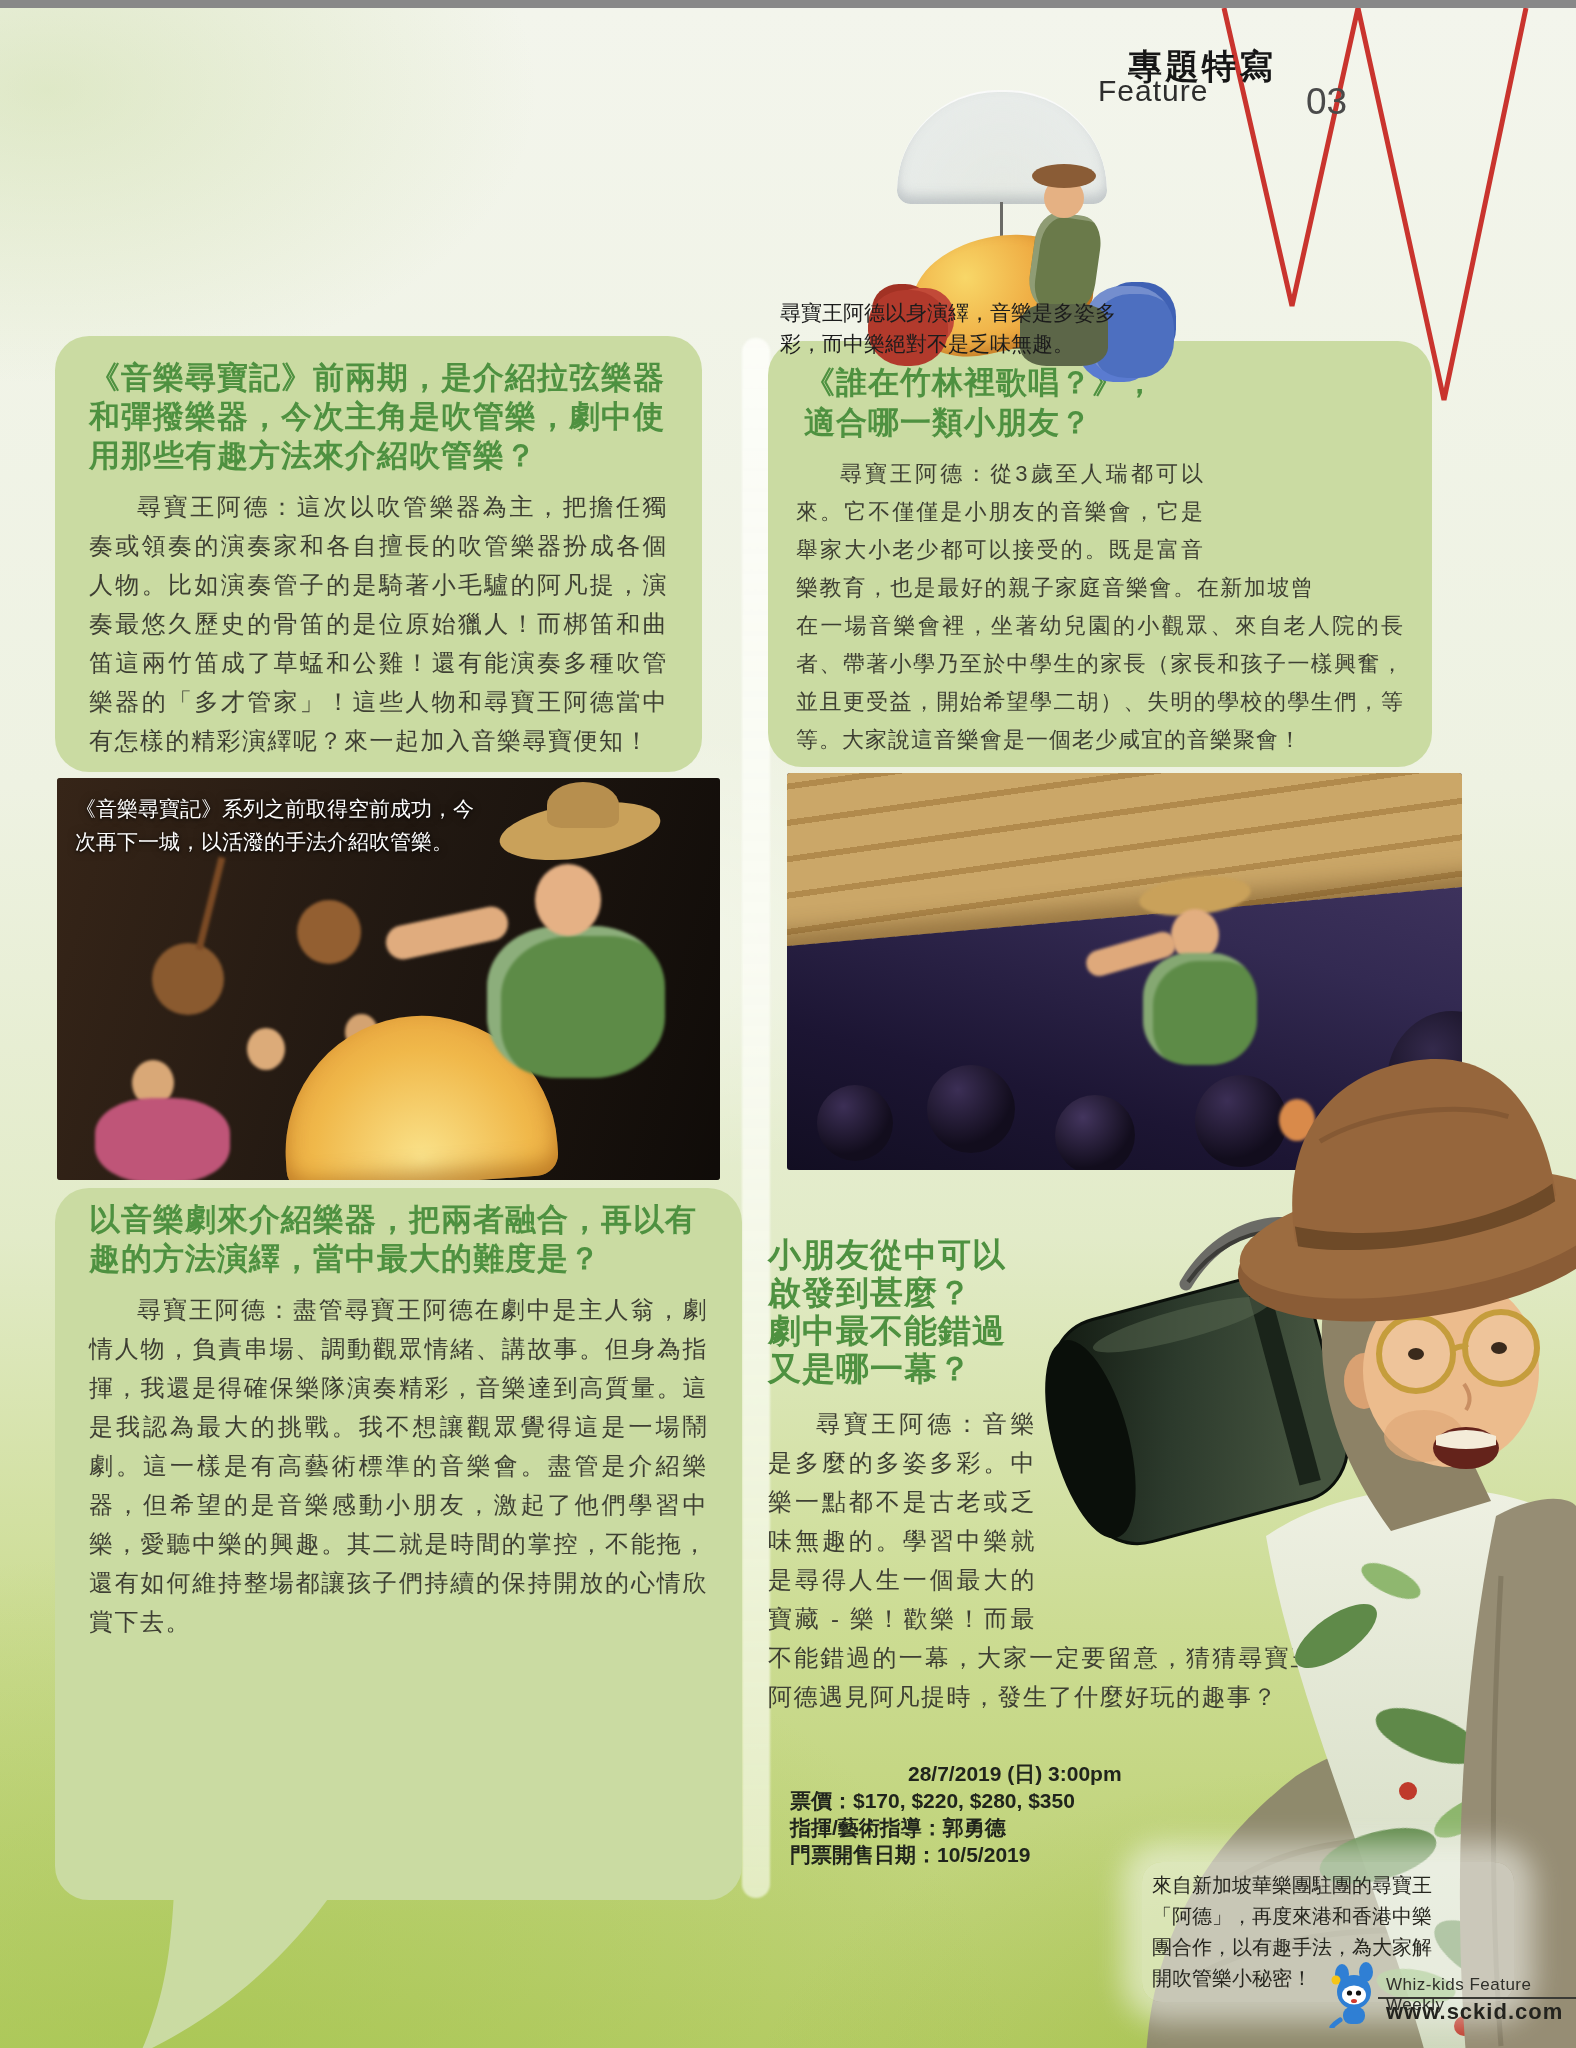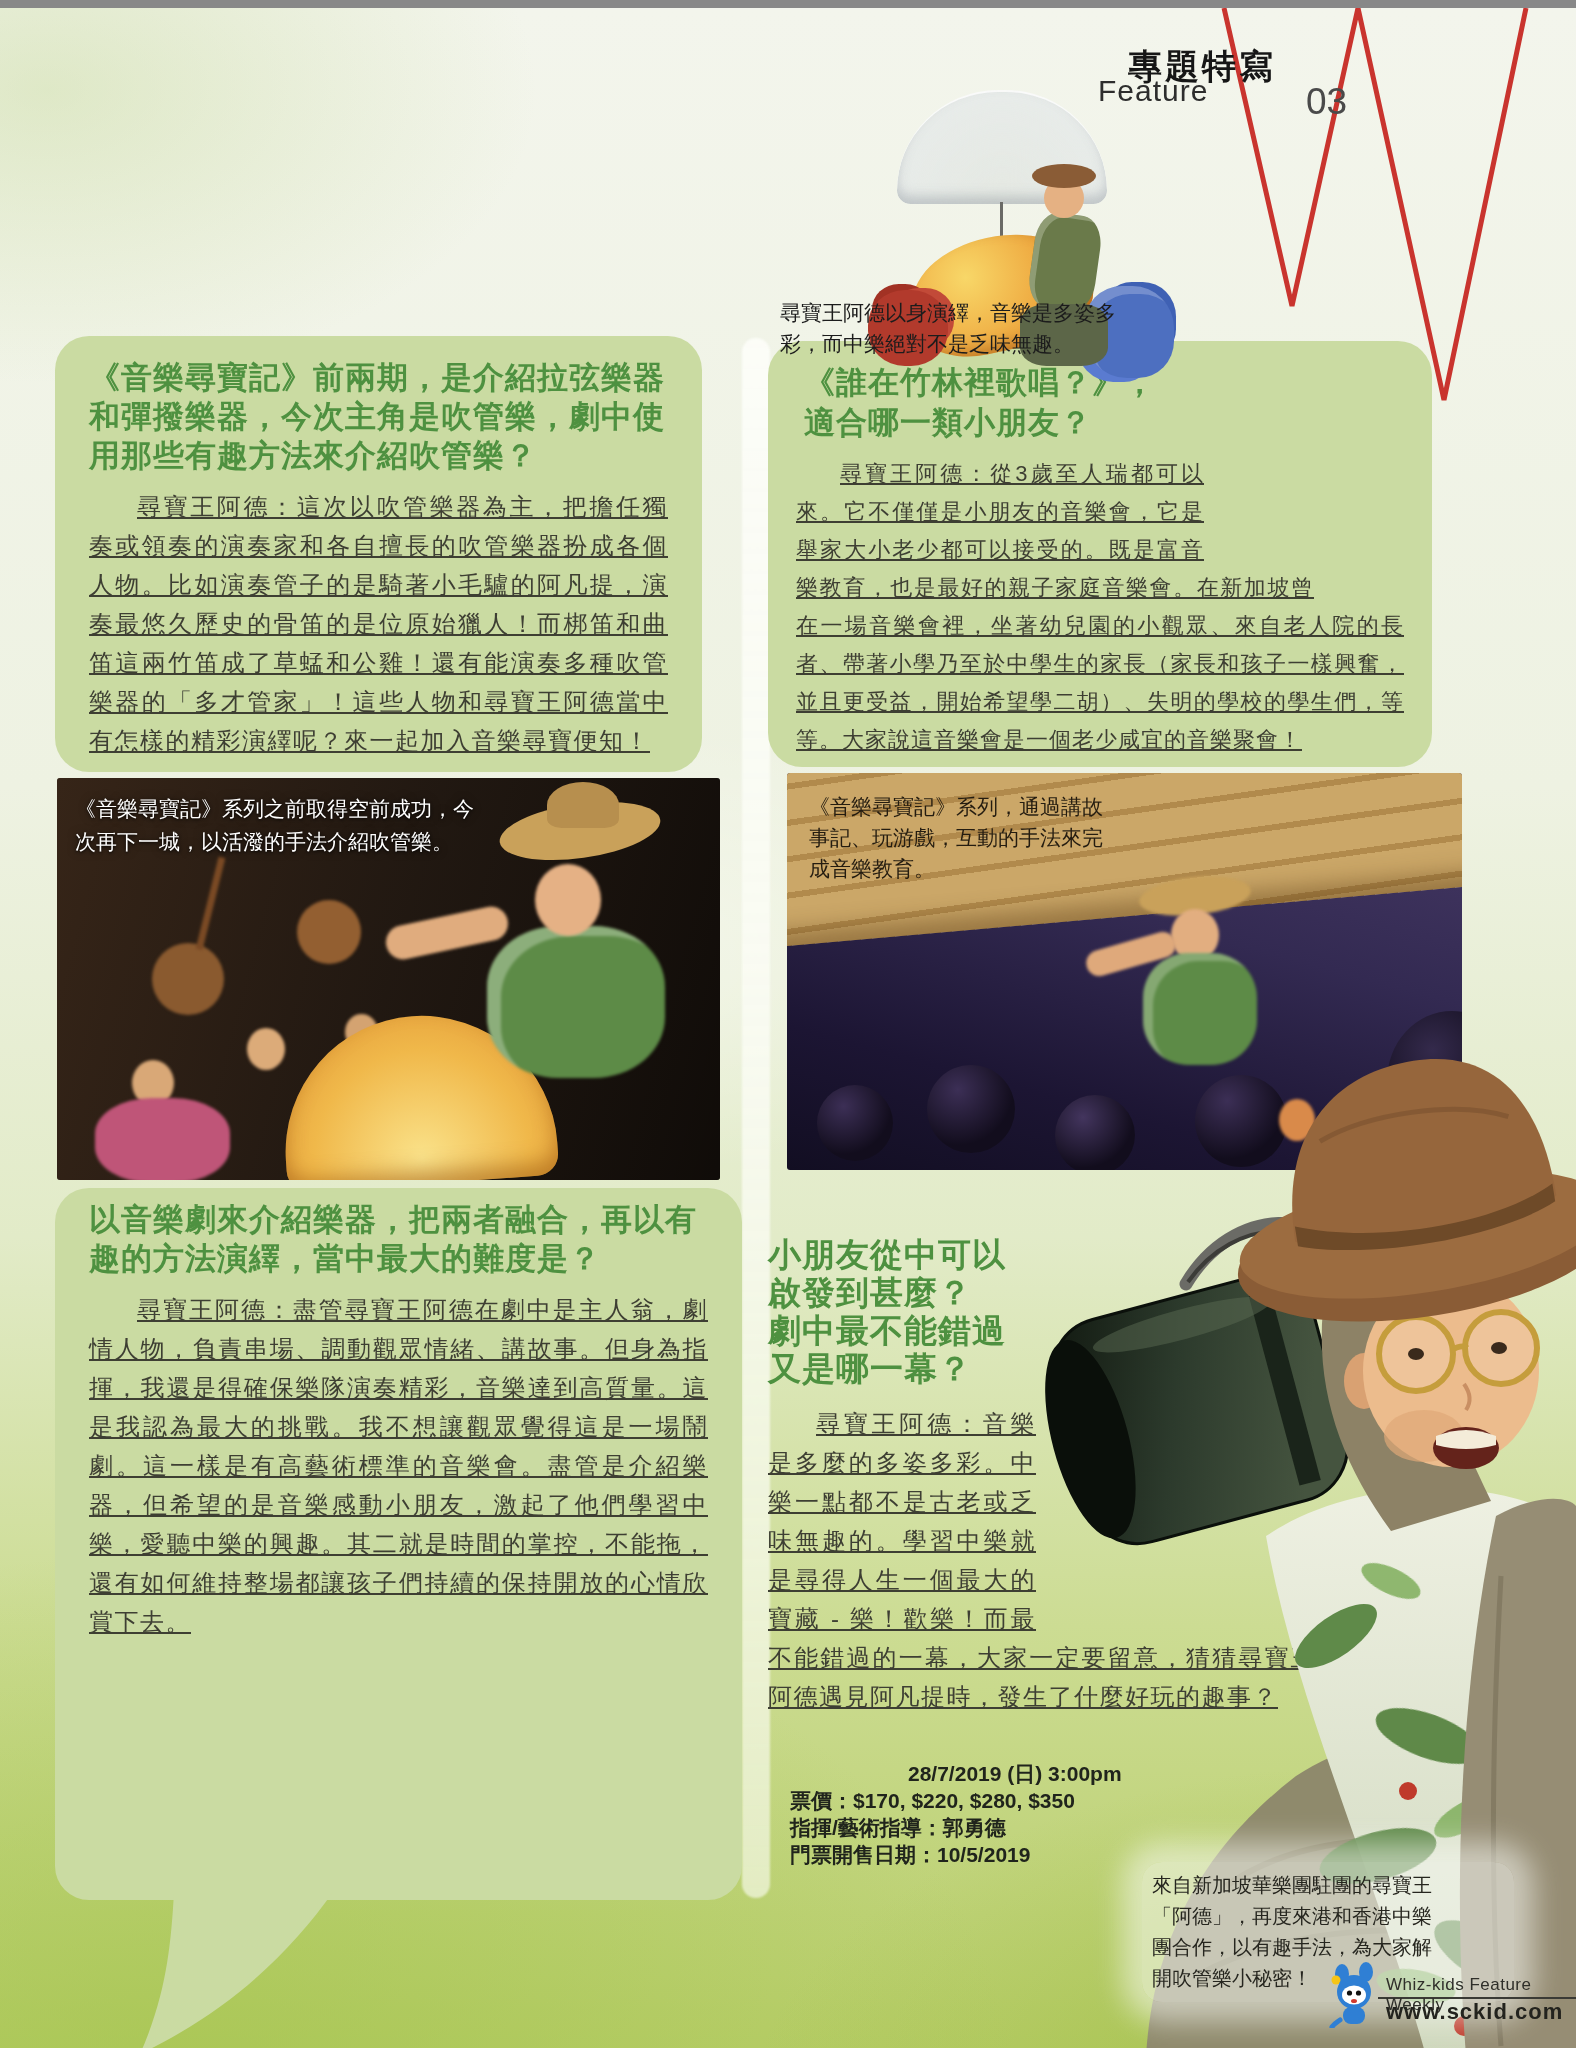--- a/index.html
+++ b/index.html
@@ -13,21 +13,21 @@
       linear-gradient(180deg,#f3f5ec 0%,#eef2e2 38%,#e2ebc8 60%,#ccdc93 79%,#b7cd68 100%);}
   .abs{position:absolute;}
   
   .hdr-cn{left:1128px;top:36px;font-size:34px;font-weight:bold;letter-spacing:3px;color:#161616;z-index:2;}
   .hdr-en{left:1098px;top:66px;font-size:30px;color:#2d2d2d;letter-spacing:1px;z-index:2;}
   .pagenum{left:1306px;top:73px;font-size:37px;color:#4a4a4a;z-index:2;}
   .wlogo{left:1196px;top:0;z-index:1;}
   
   .bubble{background:#cadba2;border-radius:34px;box-sizing:border-box;z-index:1;}
   .bubble h2{margin:0 0 12px;color:#4e9140;font-weight:bold;white-space:pre-line;text-align:left;}
-  .bubble p,.q4 p{margin:0;color:#3e3f33;text-align:justify;text-indent:2em;text-decoration:underline;}
+  .bubble p,.q4 p{margin:0;color:#3e3f33;text-align:justify;text-indent:2em;}
   .q1{left:55px;top:328px;width:647px;height:436px;padding:22px 34px;overflow:hidden;}
   .q1 h2,.q3 h2{font-size:31px;line-height:39px;letter-spacing:1px;}
   .q1 p,.q3 p,.q4 p{font-size:24px;line-height:39px;letter-spacing:1.5px;}
   .q2{left:768px;top:333px;width:664px;height:426px;padding:22px 28px;overflow:hidden;}
   .q2 h2{font-size:31px;line-height:40px;letter-spacing:1px;padding-left:8px;}
   .q2 p{font-size:22px;line-height:38px;letter-spacing:1px;}
   .sp1{float:right;width:200px;height:80px;}
   .sp2{float:right;clear:right;width:90px;height:40px;}
   .q3{left:55px;top:1180px;width:687px;height:712px;padding:12px 34px;overflow:hidden;}
   .inset{float:right;width:412px;margin:192px 0 6px 16px;}
@@ -135,23 +135,20 @@
     <div class="blob soft" style="left:384px;top:136px;width:48px;height:52px;border-radius:50%;background:#e2ae80;z-index:2;"></div>
     <div class="blob soft" style="left:356px;top:180px;width:114px;height:112px;border-radius:40%;background:#5d8b47;box-shadow:inset 10px 8px 0 rgba(225,235,215,.3);z-index:2;"></div>
     <div class="blob soft" style="left:298px;top:168px;width:92px;height:26px;border-radius:13px;background:#dfa97b;transform:rotate(-16deg);z-index:2;"></div>
     <div class="blob" style="left:30px;top:312px;width:76px;height:76px;border-radius:50%;background:radial-gradient(circle at 35% 28%,#3c2f56,#120d1d 65%);z-index:2;"></div>
     <div class="blob" style="left:140px;top:292px;width:88px;height:88px;border-radius:50%;background:radial-gradient(circle at 35% 28%,#3c2f56,#120d1d 65%);z-index:2;"></div>
     <div class="blob" style="left:268px;top:322px;width:80px;height:80px;border-radius:50%;background:radial-gradient(circle at 35% 28%,#43355e,#120d1d 65%);z-index:2;"></div>
     <div class="blob" style="left:408px;top:302px;width:92px;height:92px;border-radius:50%;background:radial-gradient(circle at 35% 28%,#3c2f56,#120d1d 65%);z-index:2;"></div>
     <div class="blob" style="left:545px;top:325px;width:76px;height:76px;border-radius:50%;background:radial-gradient(circle at 35% 28%,#3c2f56,#120d1d 65%);z-index:2;"></div>
     <div class="blob" style="left:600px;top:238px;width:130px;height:140px;border-radius:50%;background:radial-gradient(circle at 35% 28%,#342a4c,#0e0a18 65%);z-index:2;"></div>
     <div class="blob soft" style="left:492px;top:326px;width:36px;height:42px;border-radius:50%;background:#d98a4a;z-index:2;"></div>
-    <figcaption>《音樂尋寶記》系列，通過講故
-事記、玩游戲，互動的手法來完
-成音樂教育。</figcaption>
   </figure>
 
   <section class="abs bubble q3">
     <h2>以音樂劇來介紹樂器，把兩者融合，再以有
 趣的方法演繹，當中最大的難度是？</h2>
     <p>尋寶王阿德：盡管尋寶王阿德在劇中是主人翁，劇情人物，負責串場、調動觀眾情緒、講故事。但身為指揮，我還是得確保樂隊演奏精彩，音樂達到高質量。這是我認為最大的挑戰。我不想讓觀眾覺得這是一場鬧劇。這一樣是有高藝術標準的音樂會。盡管是介紹樂器，但希望的是音樂感動小朋友，激起了他們學習中樂，愛聽中樂的興趣。其二就是時間的掌控，不能拖，還有如何維持整場都讓孩子們持續的保持開放的心情欣賞下去。</p>
   </section>
   <svg class="abs tailQ3" width="195" height="164" viewBox="0 0 195 164">
     <path d="M 34,0 L 193,0 C 152,58 92,118 0,162 C 26,104 31,54 34,0 Z" fill="#cadba2"></path>
   </svg>

